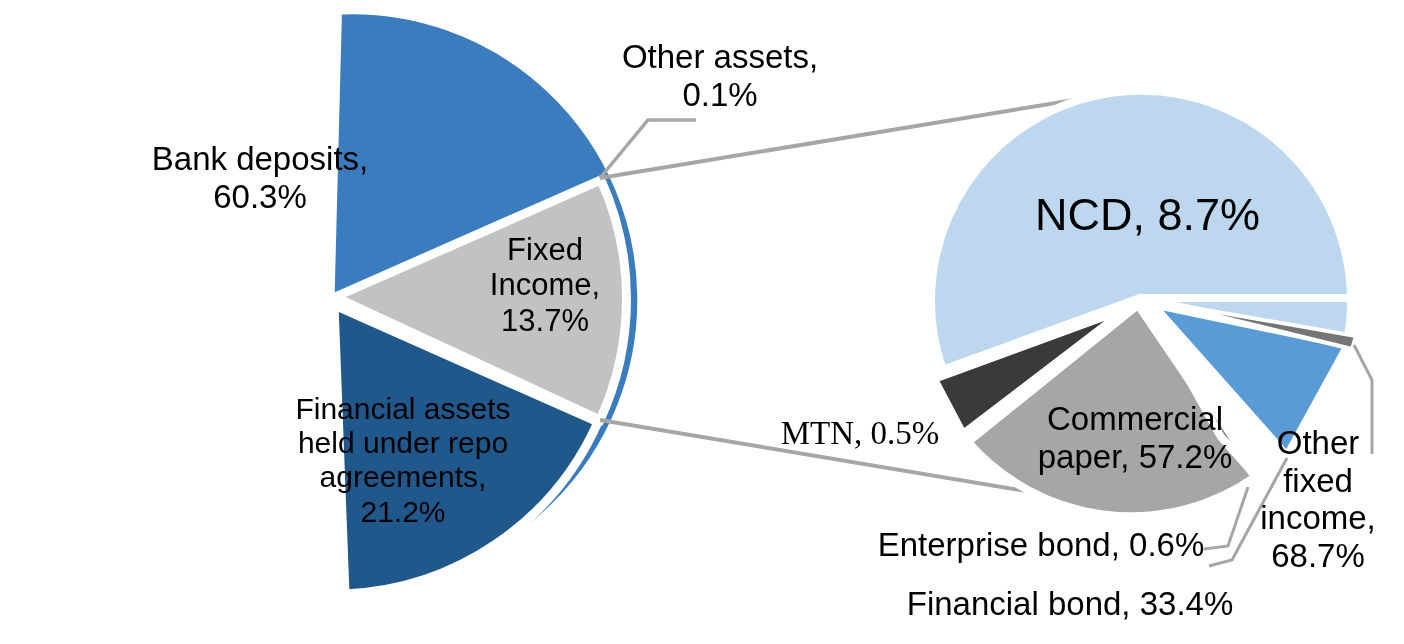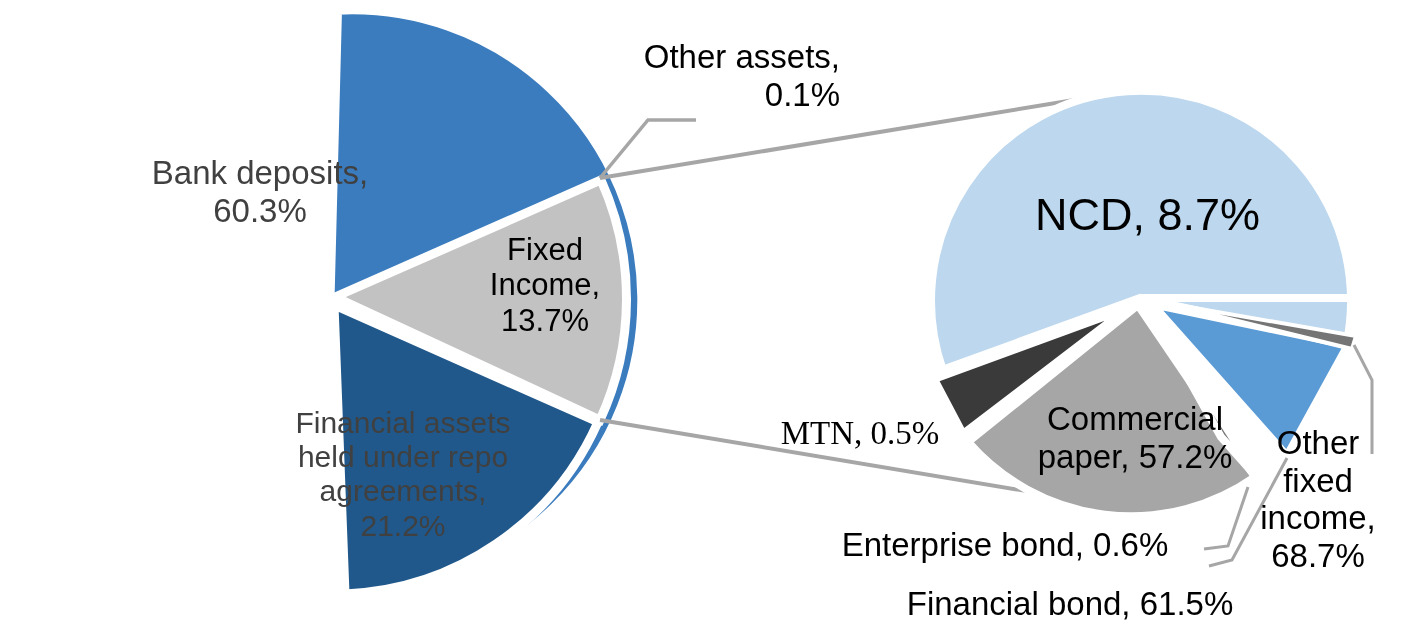--- a/index.html
+++ b/index.html
@@ -2,21 +2,21 @@
 <html><head>
 <meta charset="utf-8">
 <style>
   html,body{margin:0;padding:0;background:#ffffff;}
   body{width:1404px;height:644px;overflow:hidden;
        font-family:"Liberation Sans",sans-serif;}
   #stage{position:relative;width:1404px;height:644px;background:#fff;}
   svg#chart{position:absolute;left:0;top:0;width:1404px;height:644px;}
   .lbl{position:absolute;white-space:pre;line-height:1.14;text-align:center;}
   .lbl-dark{color:#000000;}
-  .lbl-light{color:#404040;margin-top:14px;}
+  .lbl-light{color:#000000;}
 </style>
 </head>
 <body>
 
 <div id="stage">
 
   <svg id="chart" viewBox="0 0 1404 644">
 
     <g>
 
@@ -60,32 +60,32 @@
 
   <div class="lbl lbl-light" style="left:258px;top:392px;width:290px;font-size:30px;">Financial assets
 held under repo
 agreements,
 21.2%</div>
 
   <div class="lbl lbl-dark" style="left:470px;top:232px;width:150px;font-size:31px;">Fixed
 Income,
 13.7%</div>
 
-  <div class="lbl lbl-dark" style="left:600px;top:38px;width:240px;font-size:33px;text-align:right;">Other assets,
+  <div class="lbl lbl-dark" style="left:600px;top:38px;width:240px;font-size:33px;">Other assets,
 0.1%</div>
 
   <div class="lbl lbl-dark" style="left:1035px;top:189px;width:220px;font-size:45px;">NCD, 8.7%</div>
 
   <div class="lbl lbl-dark" style="left:760px;top:415px;width:200px;font-size:33px;font-family:Liberation Serif, serif;">MTN, 0.5%</div>
 
   <div class="lbl lbl-dark" style="left:1030px;top:400px;width:210px;font-size:33px;">Commercial
 paper, 57.2%</div>
 
-  <div class="lbl lbl-dark" style="left:830px;top:526px;width:350px;font-size:33px;">Enterprise bond, 0.6%</div>
+  <div class="lbl lbl-dark" style="left:866px;top:526px;width:350px;font-size:33px;">Enterprise bond, 0.6%</div>
 
-  <div class="lbl lbl-dark" style="left:900px;top:585px;width:340px;font-size:33px;">Financial bond, 61.5%</div>
+  <div class="lbl lbl-dark" style="left:900px;top:585px;width:340px;font-size:33px;">Financial bond, 33.4%</div>
 
   <div class="lbl lbl-dark" style="left:1258px;top:424px;width:120px;font-size:33px;">Other
 fixed
 income,
 68.7%</div>
 
 </div>
 
 </body></html>

